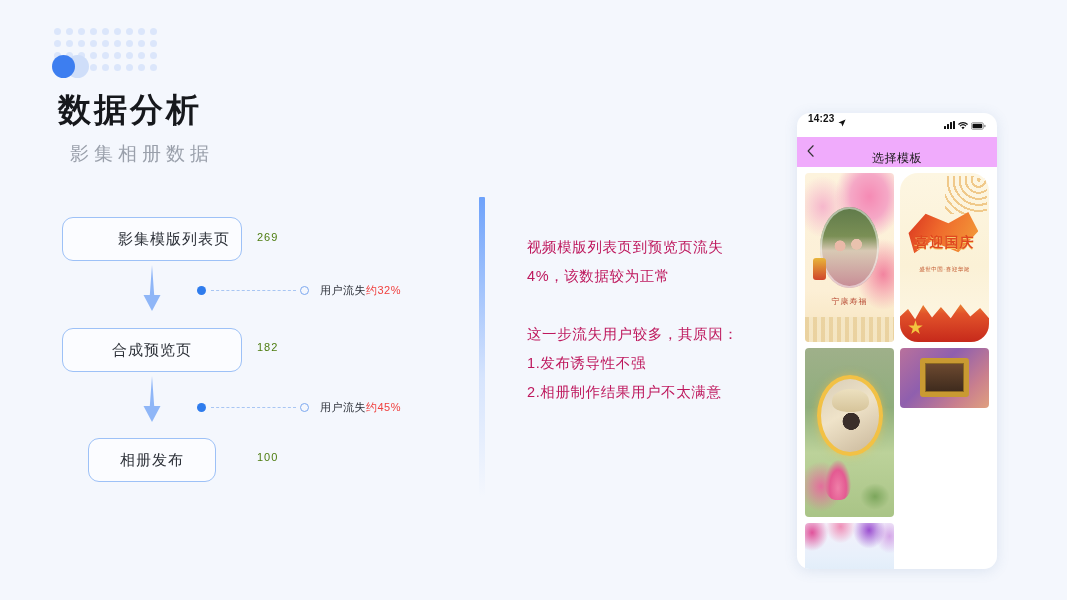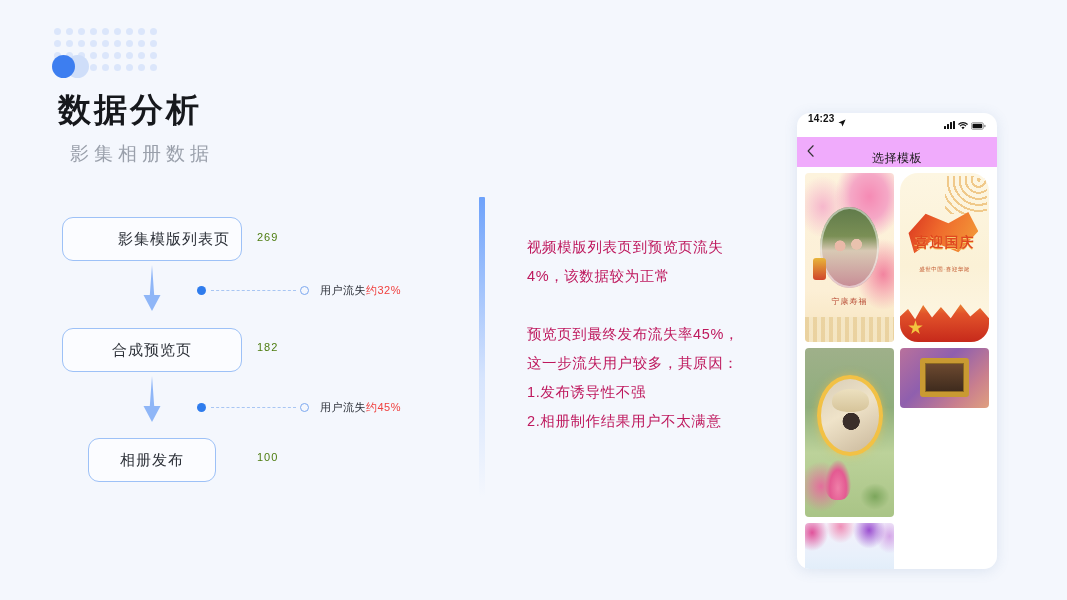--- a/index.html
+++ b/index.html
@@ -425,21 +425,20 @@
     <div class="node node-3">
       <span>相册发布</span>
     </div>
     <div class="count count-3">100</div>
   </div>
 
   <div class="analysis">
     <p>视频模版列表页到预览页流失</p>
     <p>4%，该数据较为正常</p>
     <div class="para-gap"></div>
-    <p>预览页到最终发布流失率45%，</p>
     <p>这一步流失用户较多，其原因：</p>
     <p>1.发布诱导性不强</p>
     <p>2.相册制作结果用户不太满意</p>
   </div>
 
   <div class="phone">
 
     <div class="status-bar">
       <span class="status-time">14:23</span>
       <span class="loc-arrow">

